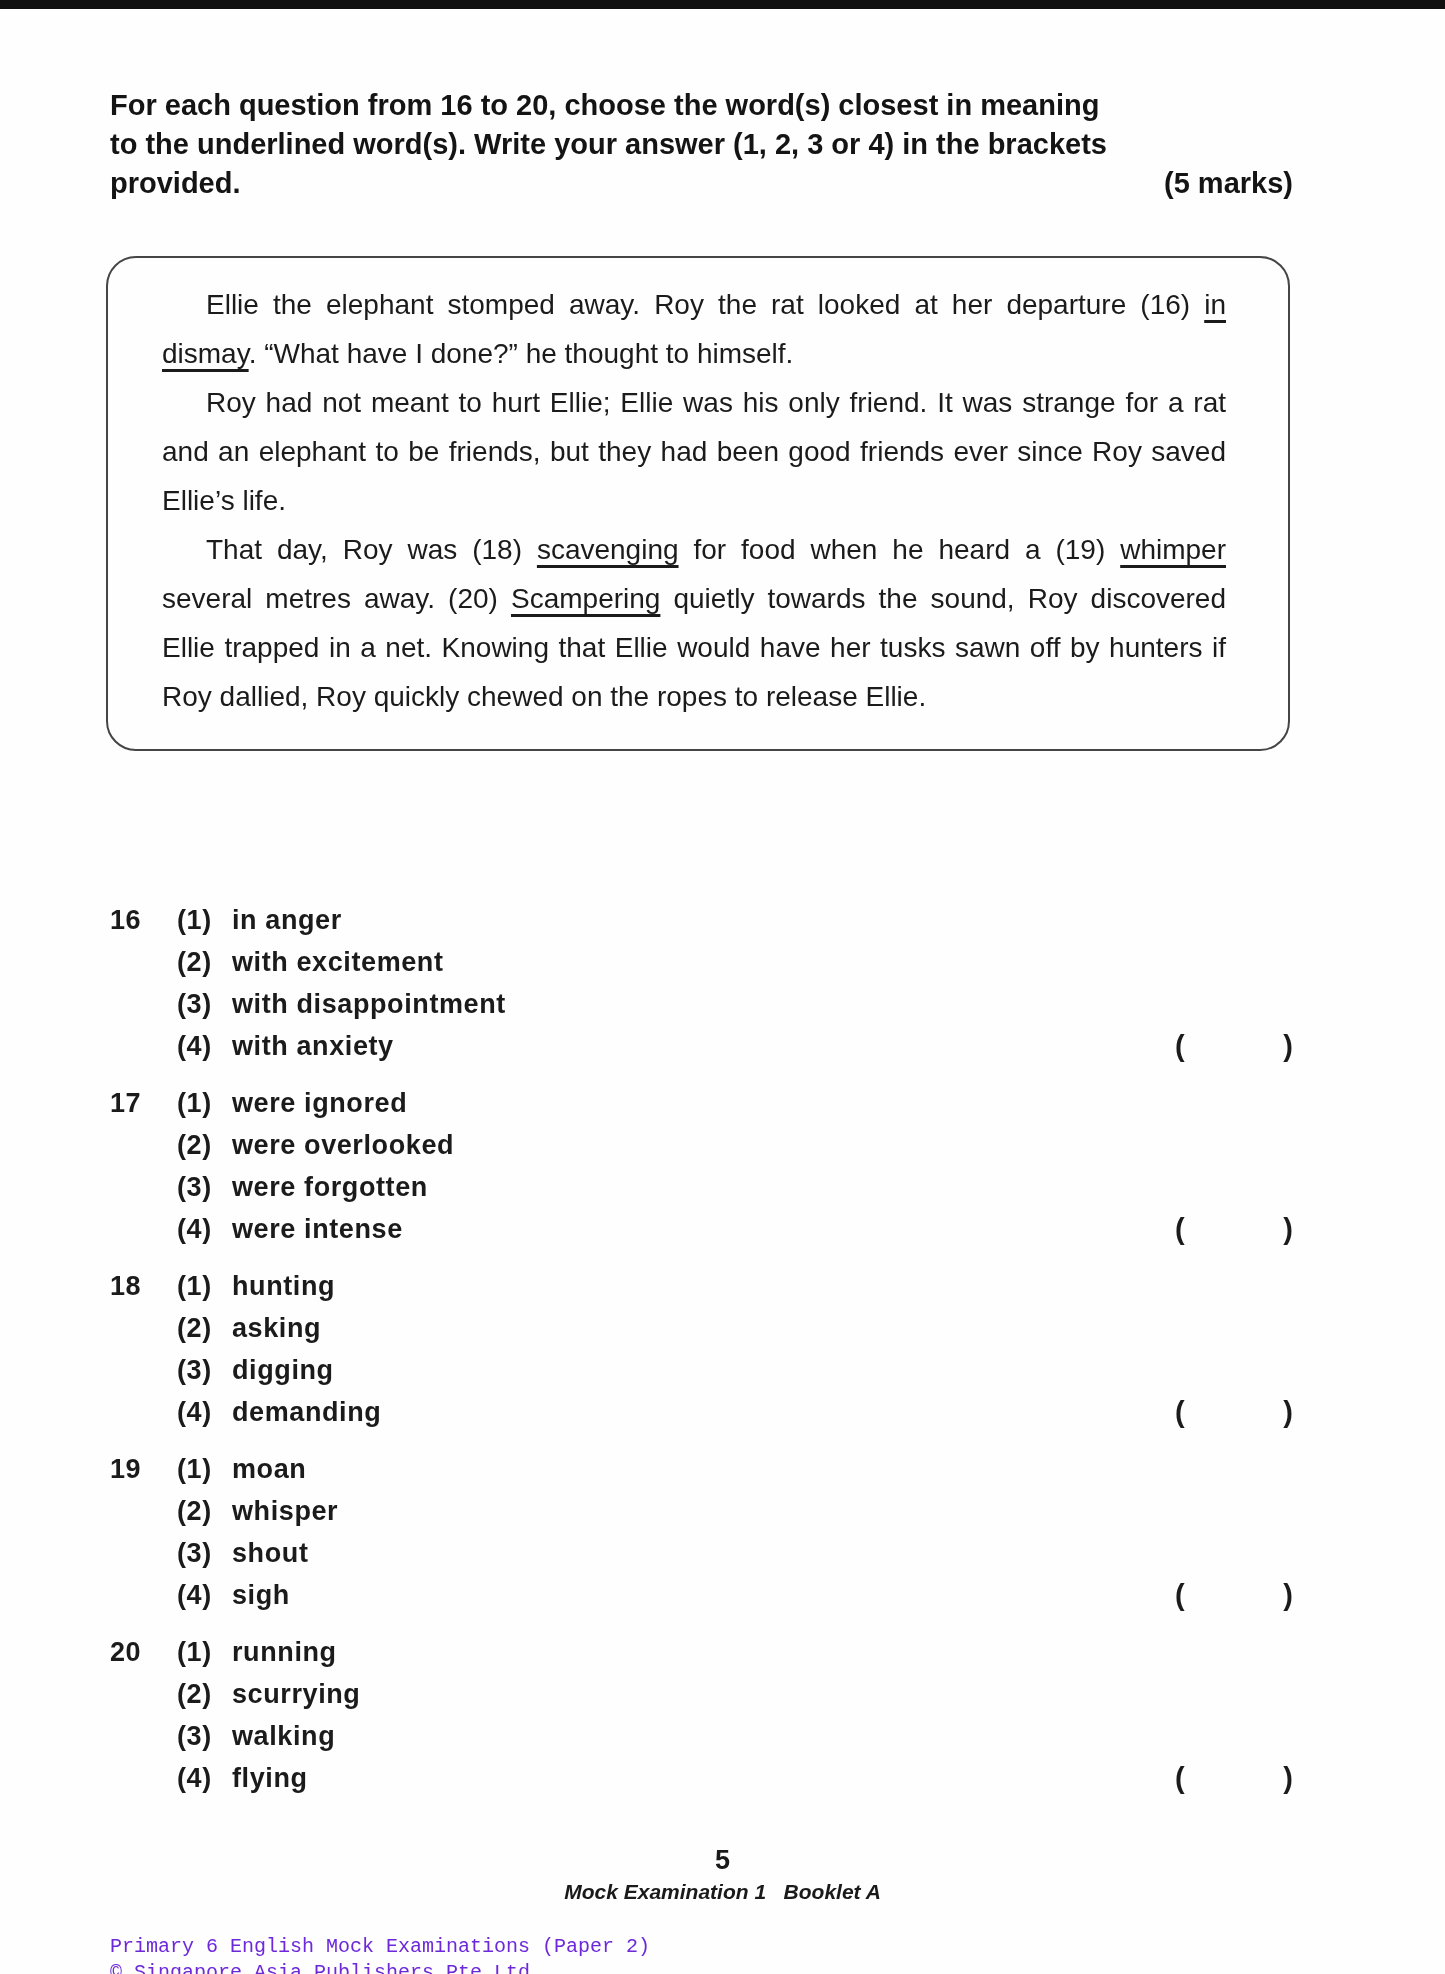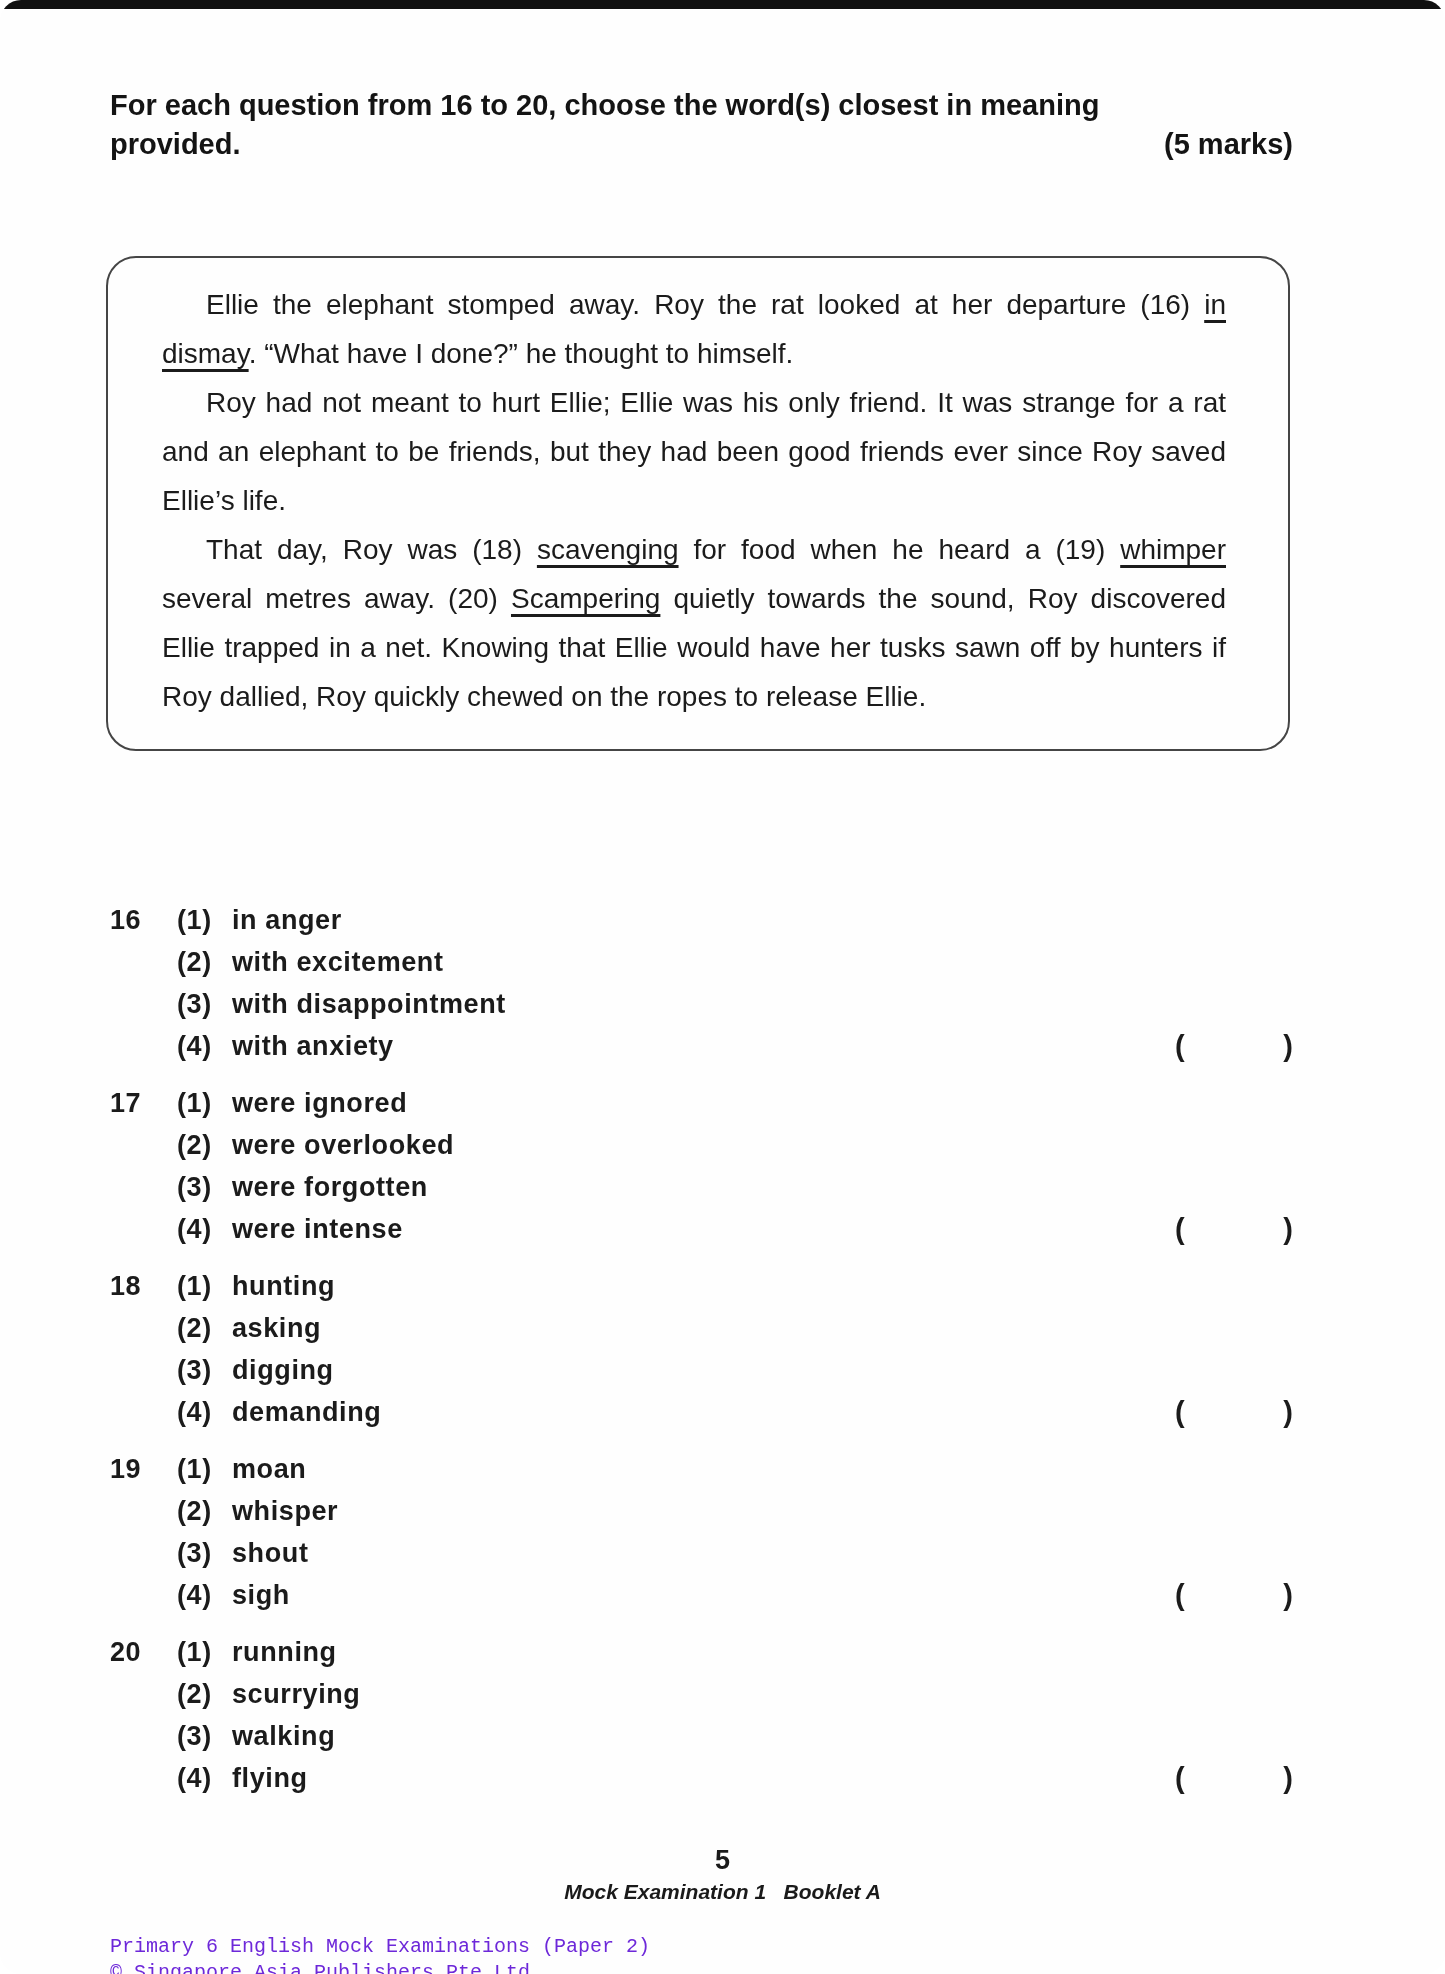--- a/index.html
+++ b/index.html
@@ -1,19 +1,19 @@
 <!DOCTYPE html>
 <html><head>
 <meta charset="utf-8">
 <title>Exam Page</title>
 <style>
   html, body { margin:0; padding:0; background:#ffffff; }
   .page {
     position:relative; width:1445px; height:1974px; background:#fefefe;
-    font-family:"Liberation Sans", sans-serif; color:#1c1c1c; overflow:hidden;border-radius:21px;
+    font-family:"Liberation Sans", sans-serif; color:#1c1c1c; overflow:hidden;
   }
   .scan-edge {
     position:absolute; top:0; left:0; width:1445px; height:9px; background:#101010;
   }
   
   .instructions {
     position:absolute; top:86px; left:110px; width:1183px;
     font-weight:bold; font-size:29px; line-height:39px; color:#141414;
   }
   .instr-line3 { display:flex; justify-content:space-between; }
@@ -62,20 +62,21 @@
 </style>
 </head>
 <body>
 
 <div class="page">
 
   <div class="scan-edge"></div>
 
   <div class="instructions">
     <div>For each question from 16 to 20, choose the word(s) closest in meaning</div>
+    <div>to the underlined word(s). Write your answer (1, 2, 3 or 4) in the brackets</div>
     <div class="instr-line3">
       <span>provided.</span>
       <span>(5 marks)</span>
     </div>
   </div>
 
   <div class="passage-box">
     <div>
         <p class="passage-para"><span>Ellie the elephant stomped away. Roy the rat looked at her departure (16) </span><span class="u">in dismay</span><span>. “What have I done?” he thought to himself.</span></p>
         <p class="passage-para"><span>Roy had not meant to hurt Ellie; Ellie was his only friend. It was strange for a rat and an elephant to be friends, but they had been good friends ever since Roy saved Ellie’s life.</span></p>

